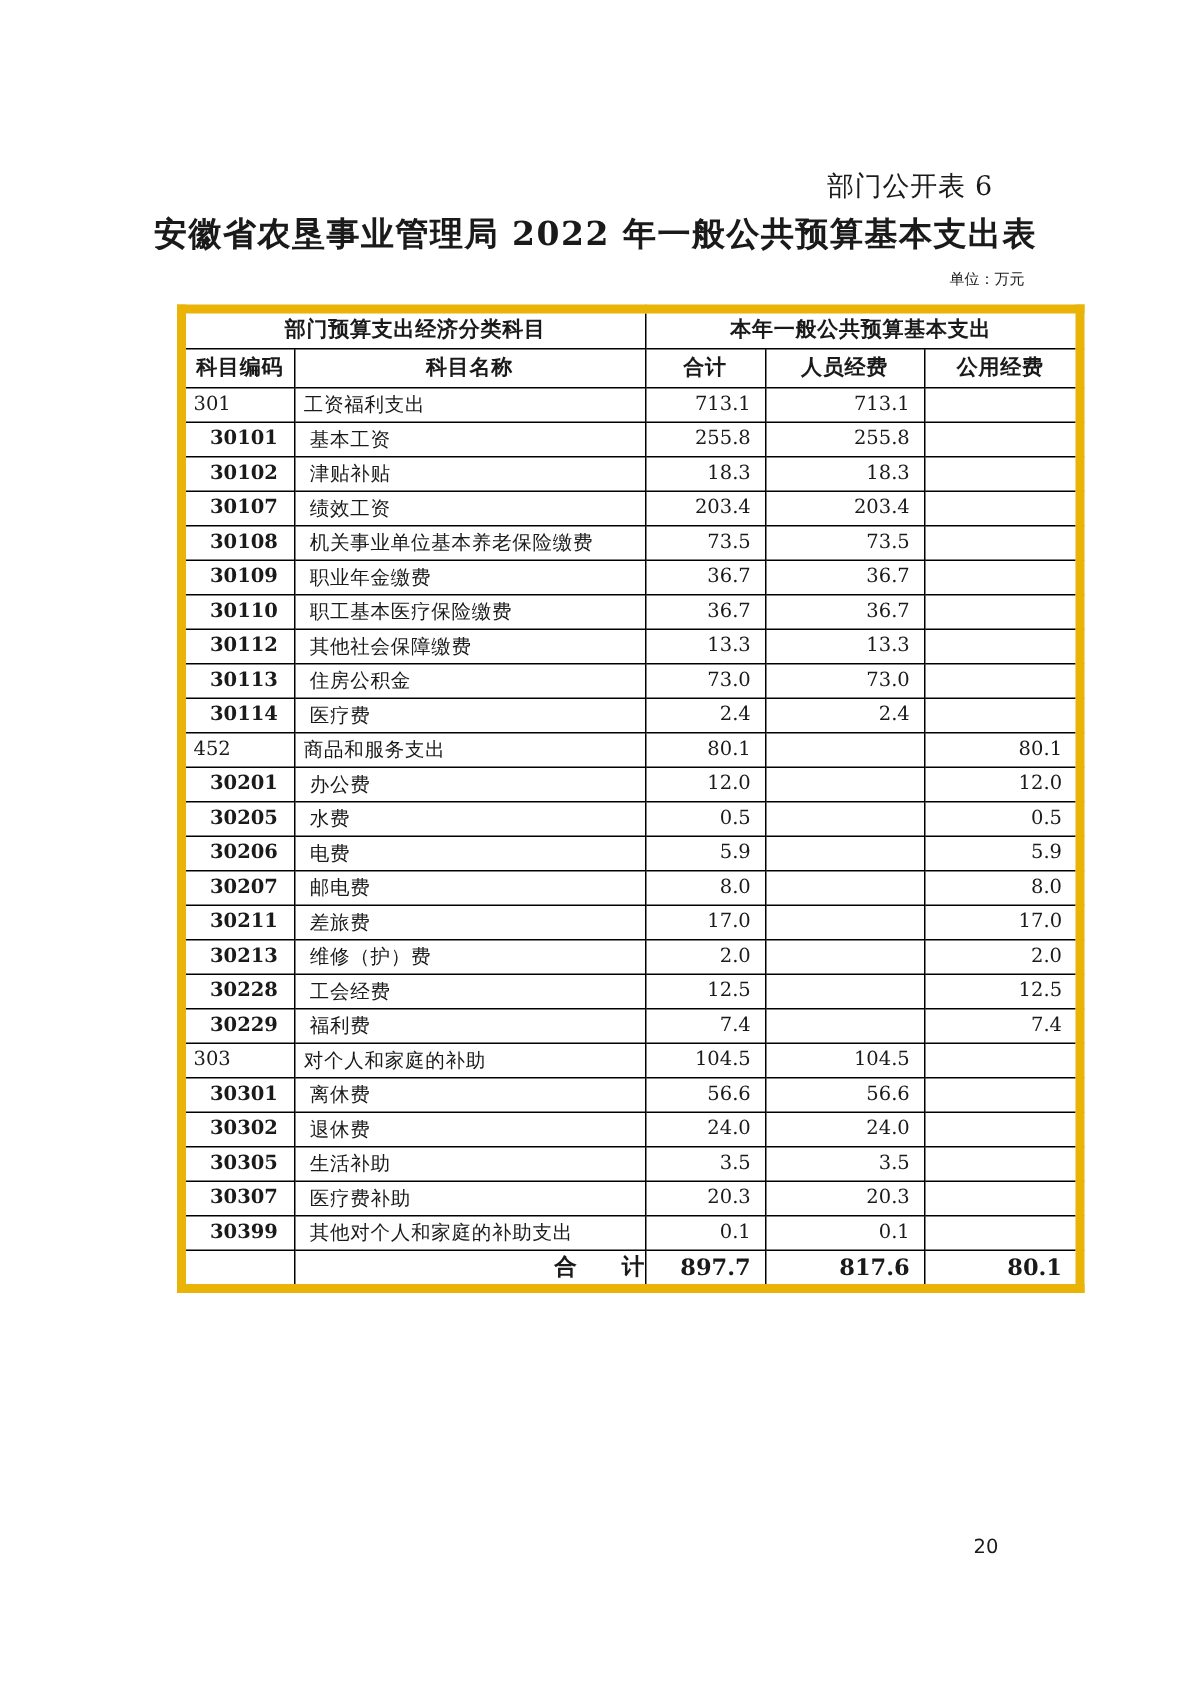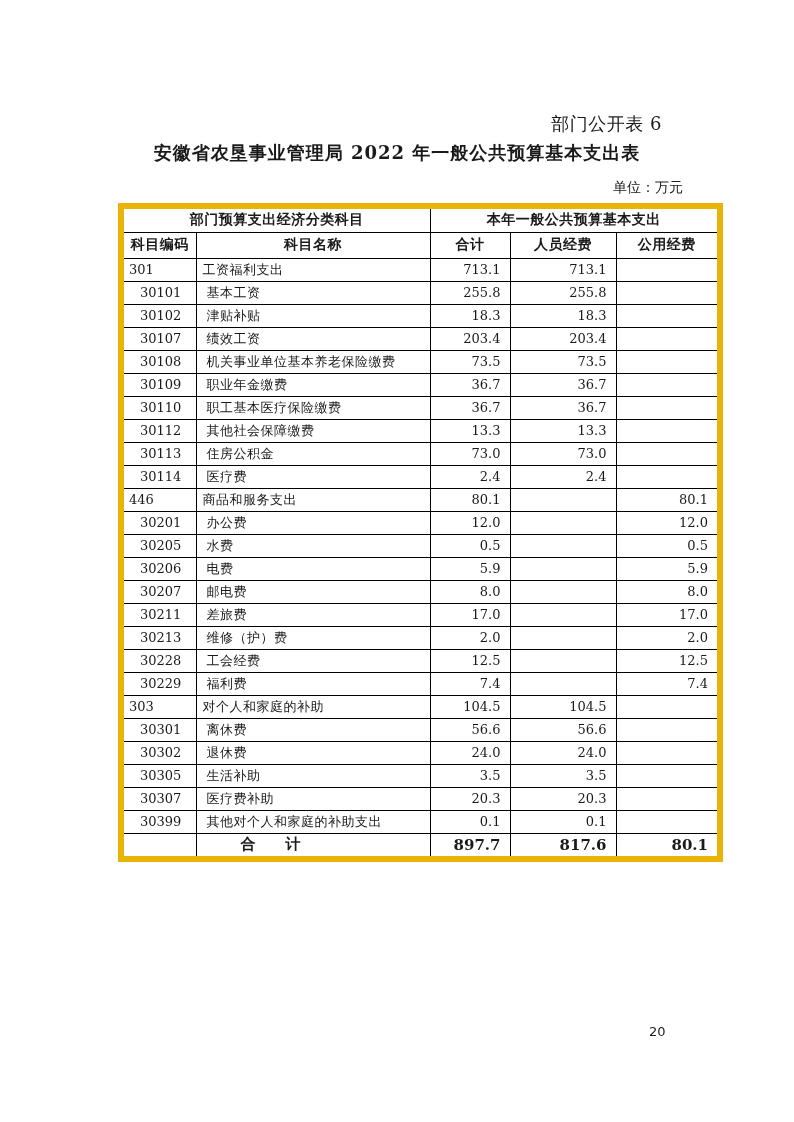--- a/index.html
+++ b/index.html
@@ -19,29 +19,29 @@
     right: 132px;
     font-size: 18px;
     letter-spacing: 0.5px;
   }
   .page-title {
     position: absolute;
     top: 141px;
     left: 0;
     width: 100%;
     text-align: center;
-    font-size: 18px;
+    font-size: 22px;
     font-weight: bold;
     letter-spacing: 1px;
   }
   .unit-label {
     position: absolute;
     top: 179px;
     right: 111px;
-    font-size: 14px;
+    font-size: 10px;
   }
   table.budget {
     position: absolute;
     top: 203px;
     left: 118px;
     width: 599px;
     border-collapse: collapse;
     table-layout: fixed;
     border: 6px solid #eab308;
   }
@@ -57,30 +57,30 @@
     height: 26px;
     letter-spacing: 0.5px;
   }
   table.budget td {
     font-size: 13px;
     height: 23px;
     font-weight: normal;
   }
   td.cell-code   { text-align: left; padding-left: 5px; }
   td.cell-name   { text-align: left; padding-left: 6px; letter-spacing: 0.5px; }
-  tr.child td.cell-code { padding-left: 16px; }
+  tr.child td.cell-code { padding-left: 16px; font-weight: bold; }
   tr.child td.cell-name { padding-left: 10px; }
   td.cell-num    { text-align: right; padding-right: 9px; }
   tr.total-row td {
     font-weight: bold;
     font-size: 15px;
     height: 26px;
   }
   tr.total-row td.cell-name {
-    text-align: left;
+    text-align: right;
     padding-left: 44px;
     letter-spacing: 0;
   }
   .page-number {
     position: absolute;
     top: 1024px;
     left: 649px;
     font-size: 13px;
     font-family: "DejaVu Sans", "Liberation Sans", sans-serif;
     text-align: right;
@@ -183,21 +183,21 @@
           <td class="cell-num"></td>
         </tr>
         <tr class="child">
           <td class="cell-code">30114</td>
           <td class="cell-name">医疗费</td>
           <td class="cell-num">2.4</td>
           <td class="cell-num">2.4</td>
           <td class="cell-num"></td>
         </tr>
         <tr class="parent">
-          <td class="cell-code">446</td>
+          <td class="cell-code">452</td>
           <td class="cell-name">商品和服务支出</td>
           <td class="cell-num">80.1</td>
           <td class="cell-num"></td>
           <td class="cell-num">80.1</td>
         </tr>
         <tr class="child">
           <td class="cell-code">30201</td>
           <td class="cell-name">办公费</td>
           <td class="cell-num">12.0</td>
           <td class="cell-num"></td>

